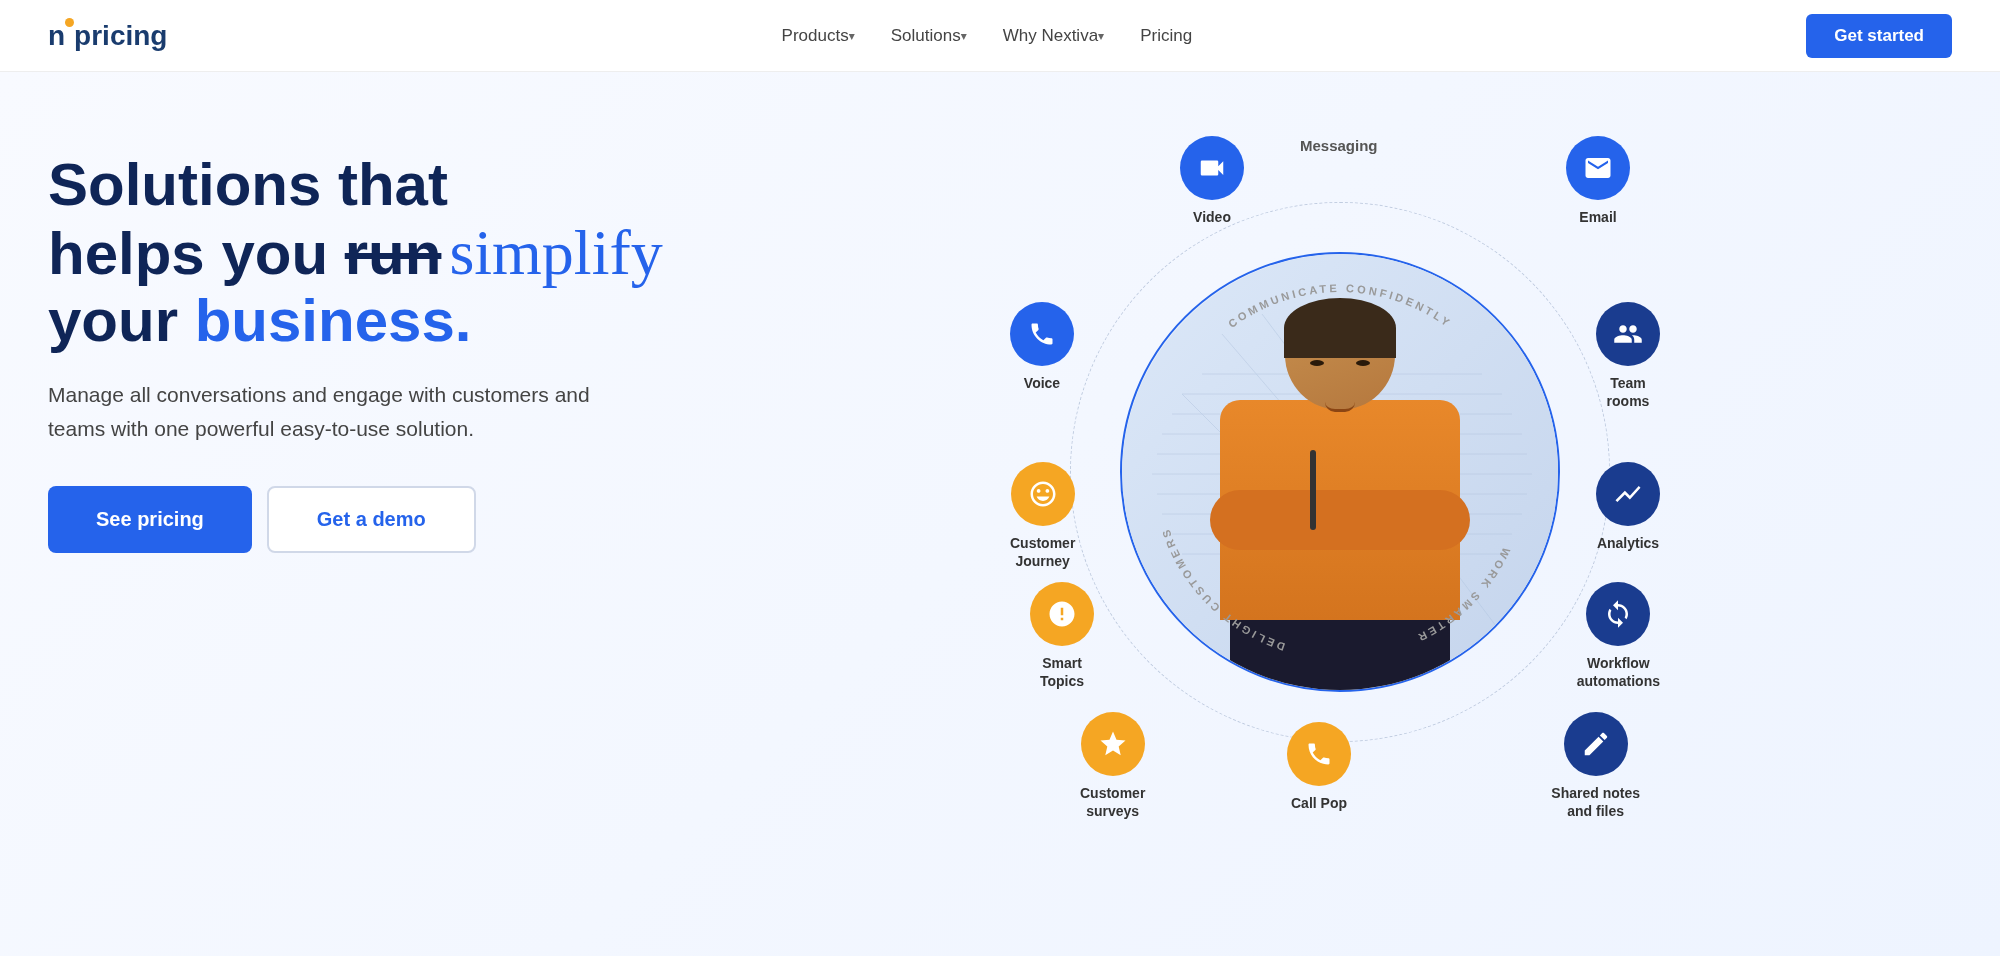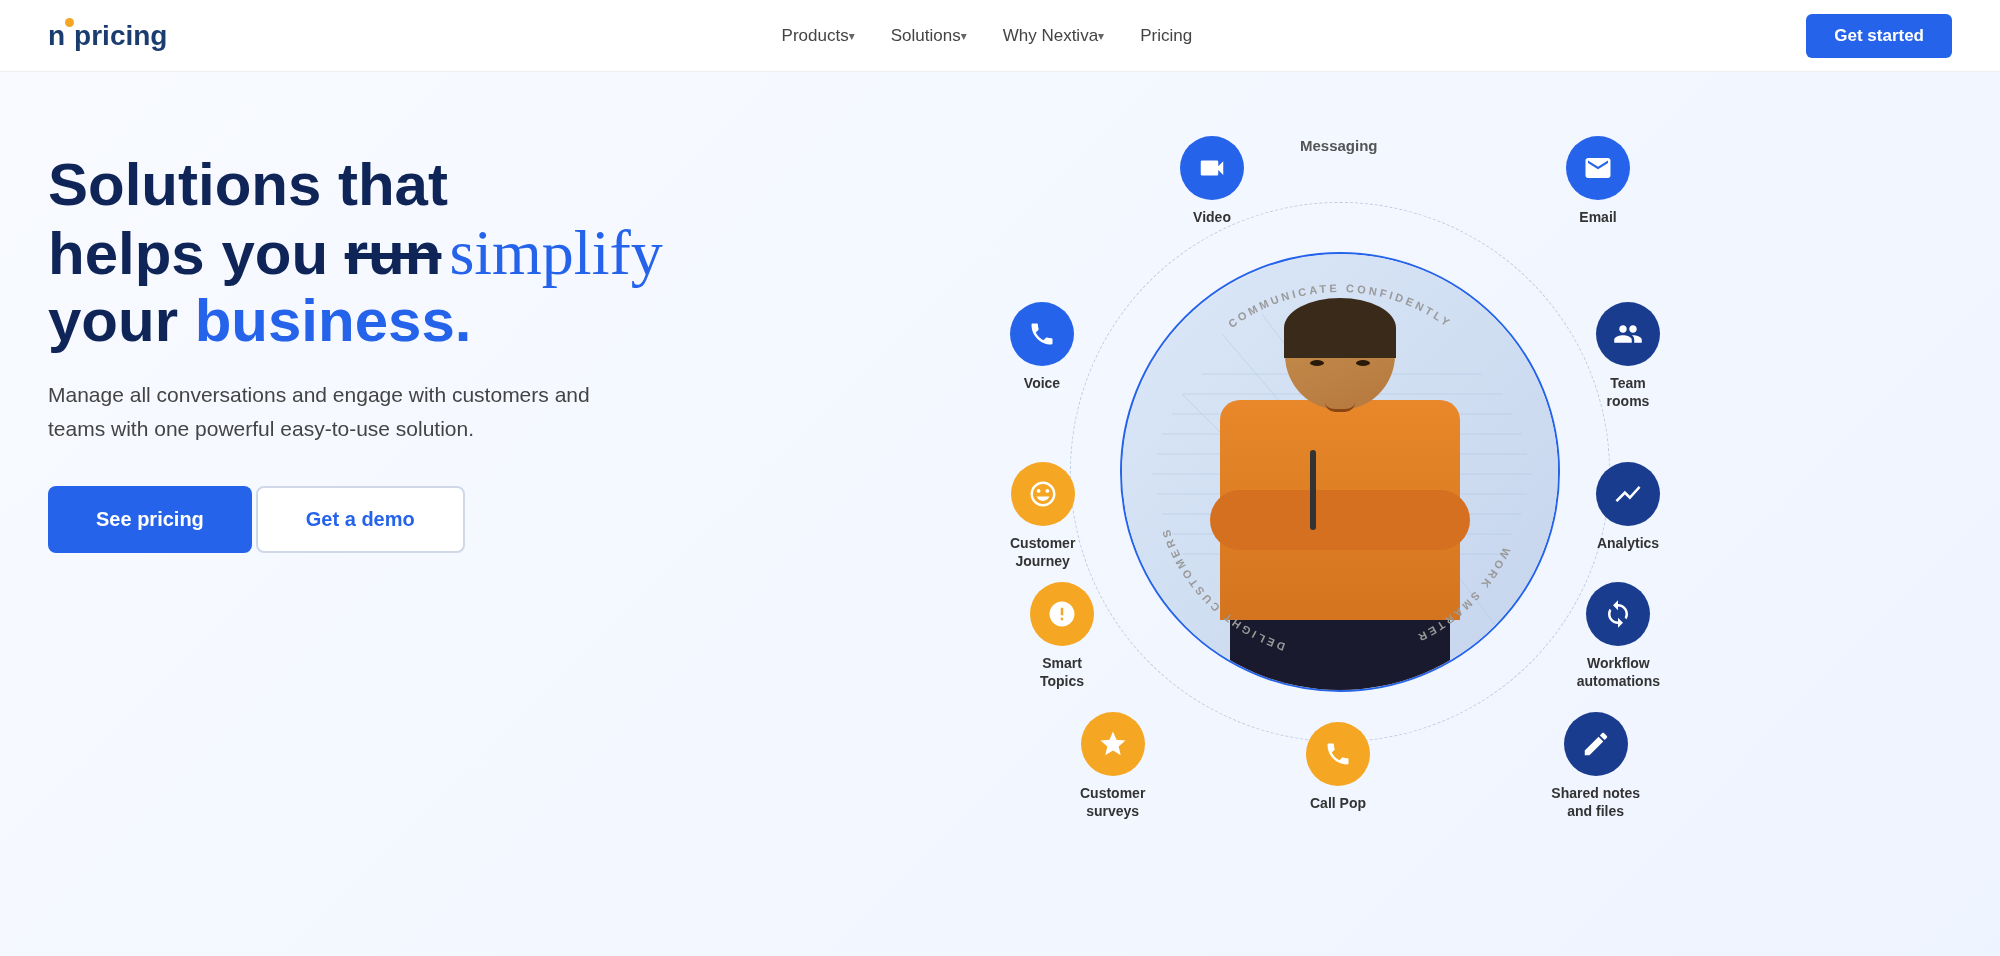--- a/index.html
+++ b/index.html
@@ -38,21 +38,21 @@
       color: #2563eb;
       font-family: 'Brush Script MT', cursive;
       font-weight: 400;
       font-size: 64px;
       display: inline-block;
       margin-left: 8px;
     }
     .hero-subtitle {
       font-size: 21px; color: #444; line-height: 1.6; margin-bottom: 40px; max-width: 580px;
     }
-    .hero-buttons { display: flex; gap: 4px; }
+    .hero-buttons { display: flex; gap: 15px; }
     .btn-primary {
       background: #2563eb; color: #fff; border: none; border-radius: 8px;
       padding: 20px 48px; font-size: 20px; font-weight: 600; cursor: pointer;
     }
     .btn-secondary {
       background: #fff; color: #2563eb; border: 2px solid #d0d8e8; border-radius: 8px;
       padding: 20px 48px; font-size: 20px; font-weight: 600; cursor: pointer;
     }
 
     
@@ -337,21 +337,21 @@
 
       <div class="wheel-item" style="top:590px; right:40px;">
         <div class="icon-circle dark-blue">
           <svg width="30" height="30" viewBox="0 0 24 24" fill="white">
               <path d="M3 17.25V21h3.75L17.81 9.94l-3.75-3.75L3 17.25zM20.71 7.04c.39-.39.39-1.02 0-1.41l-2.34-2.34c-.39-.39-1.02-.39-1.41 0l-1.83 1.83 3.75 3.75 1.83-1.83z"></path>
             </svg>
         </div>
         <span class="item-label">Shared notes<br>and files</span>
       </div>
 
-      <div class="wheel-item" style="top:600px; left:306px;">
+      <div class="wheel-item" style="top:600px; left:287px;">
         <div class="icon-circle yellow">
           <svg width="28" height="28" viewBox="0 0 24 24" fill="white">
               <path d="M6.6 10.8c1.4 2.8 3.8 5.1 6.6 6.6l2.2-2.2c.3-.3.7-.4 1-.2 1.1.4 2.3.6 3.6.6.6 0 1 .4 1 1V20c0 .6-.4 1-1 1-9.4 0-17-7.6-17-17 0-.6.4-1 1-1h3.5c.6 0 1 .4 1 1 0 1.3.2 2.5.6 3.6.1.3 0 .7-.2 1L6.6 10.8z"></path>
             </svg>
         </div>
         <span class="item-label">Call Pop</span>
       </div>
 
     </div>
   </div>

